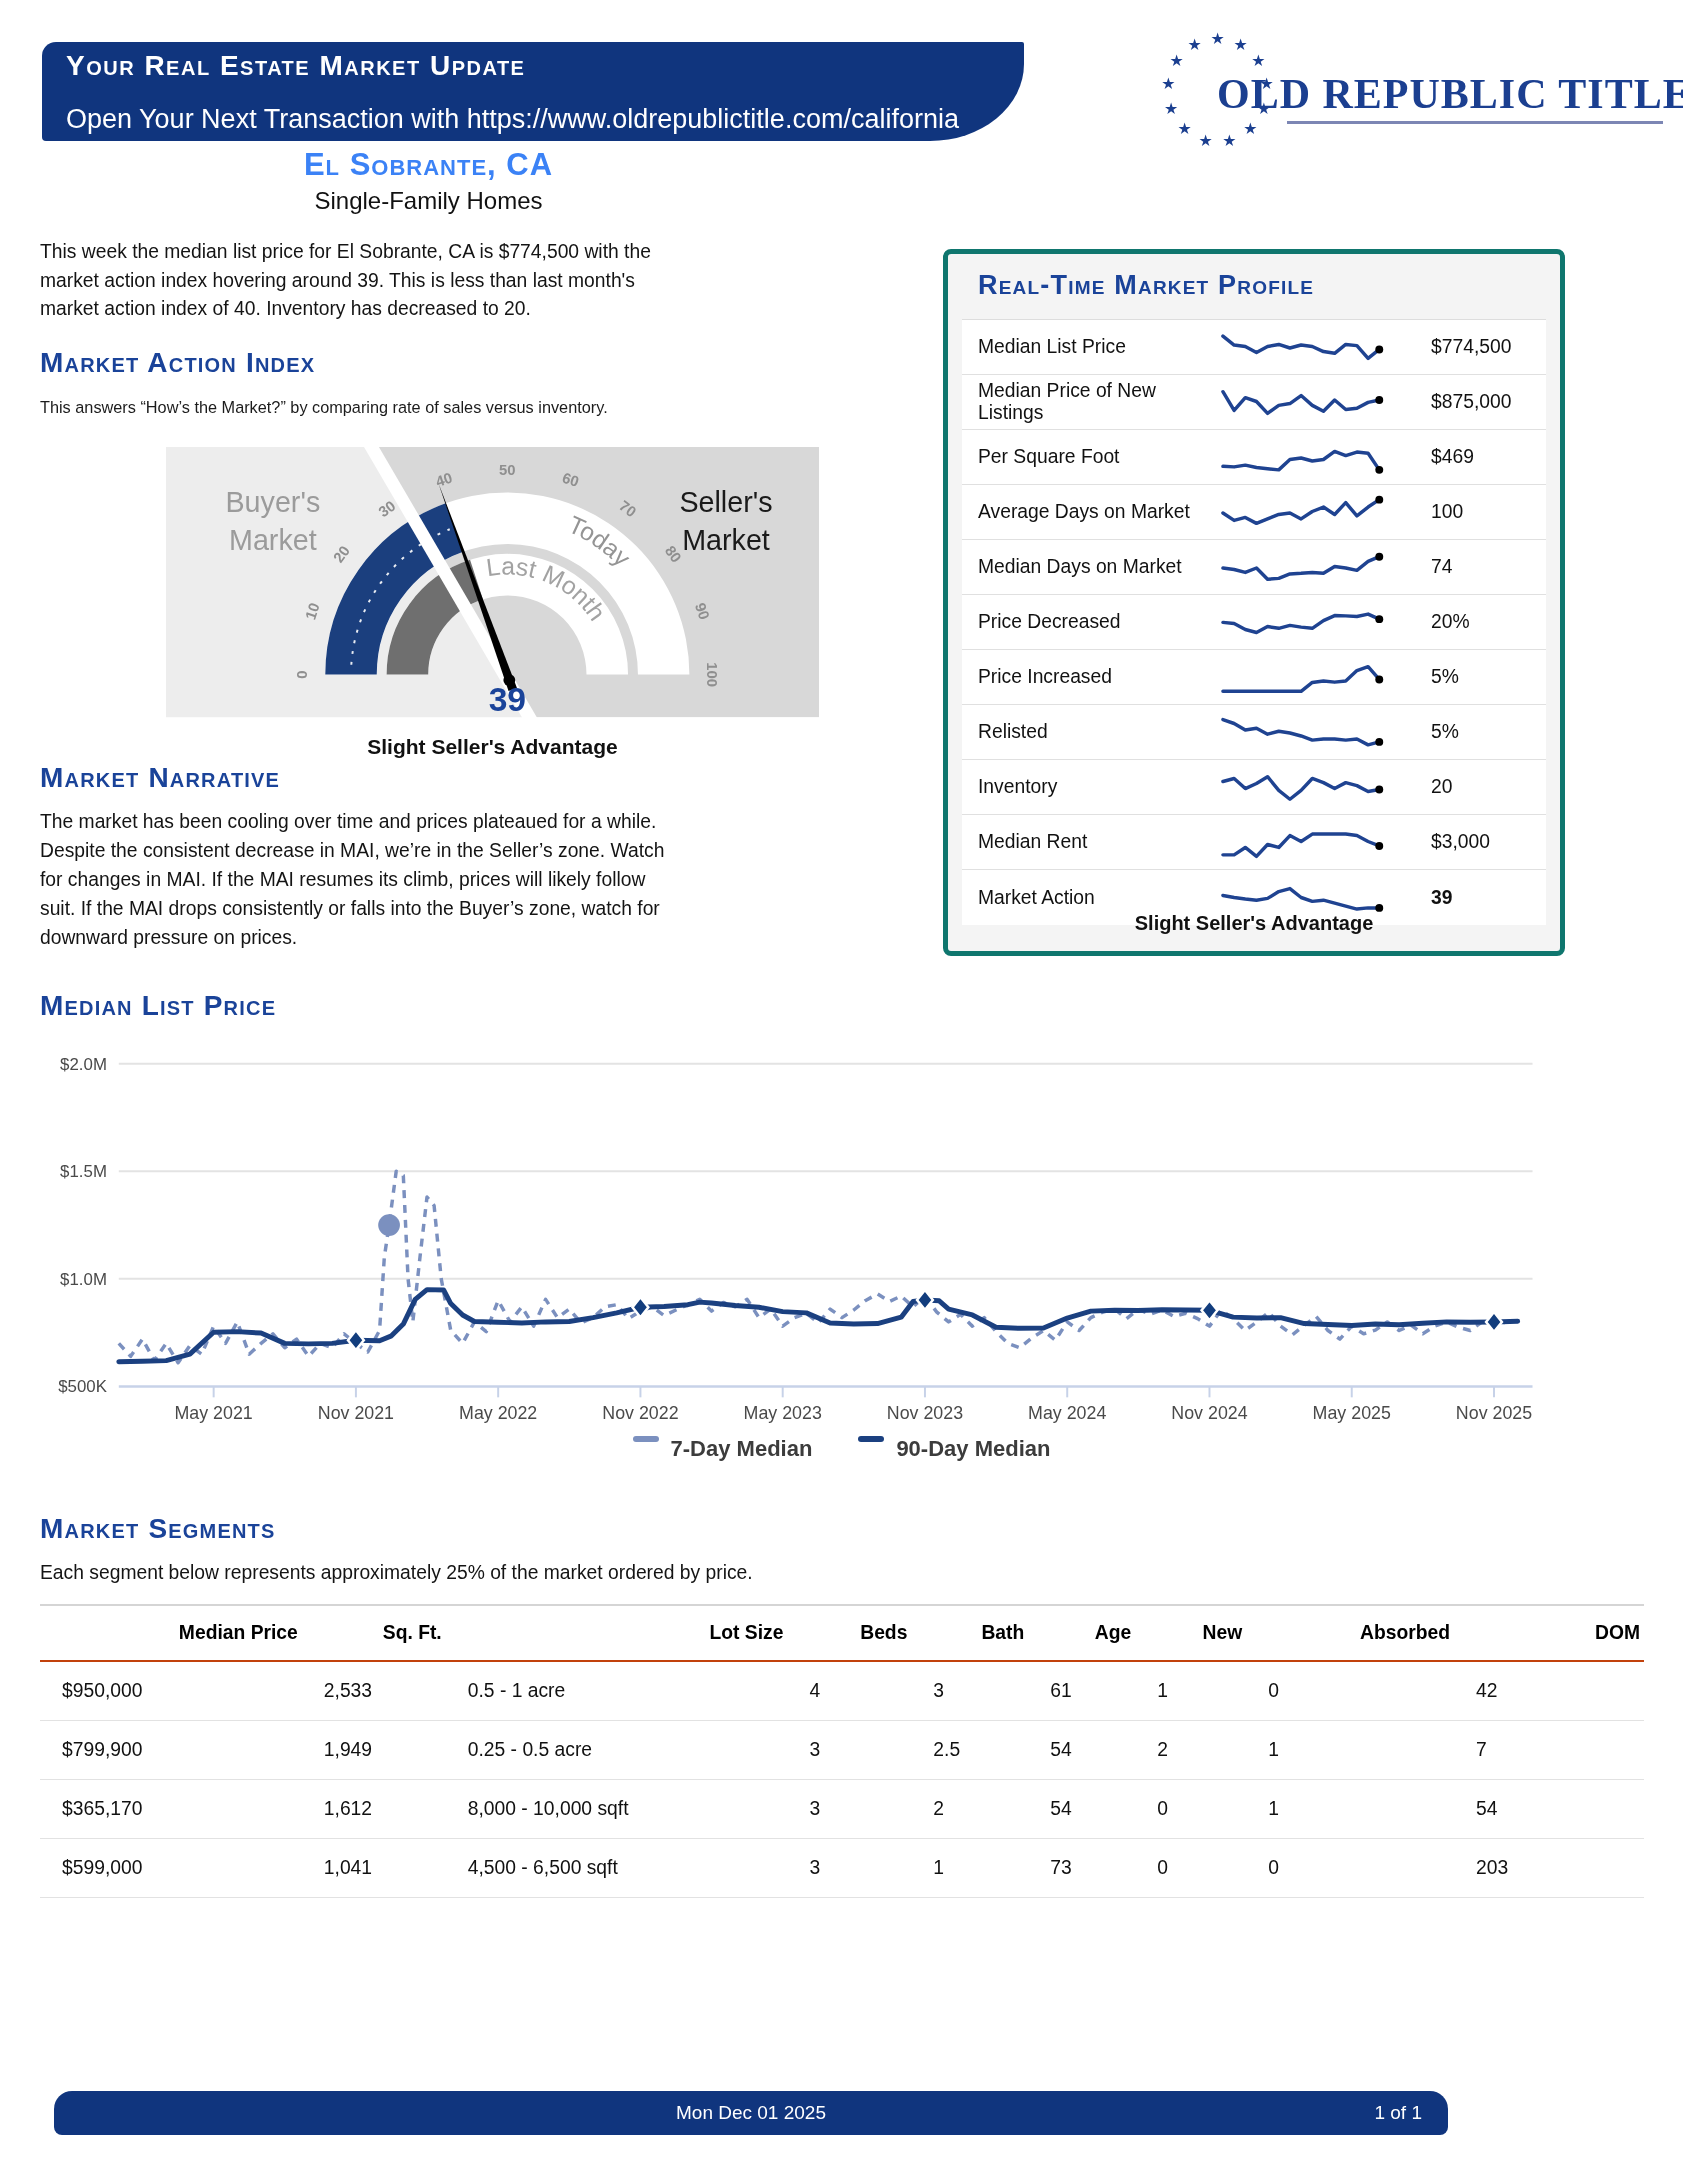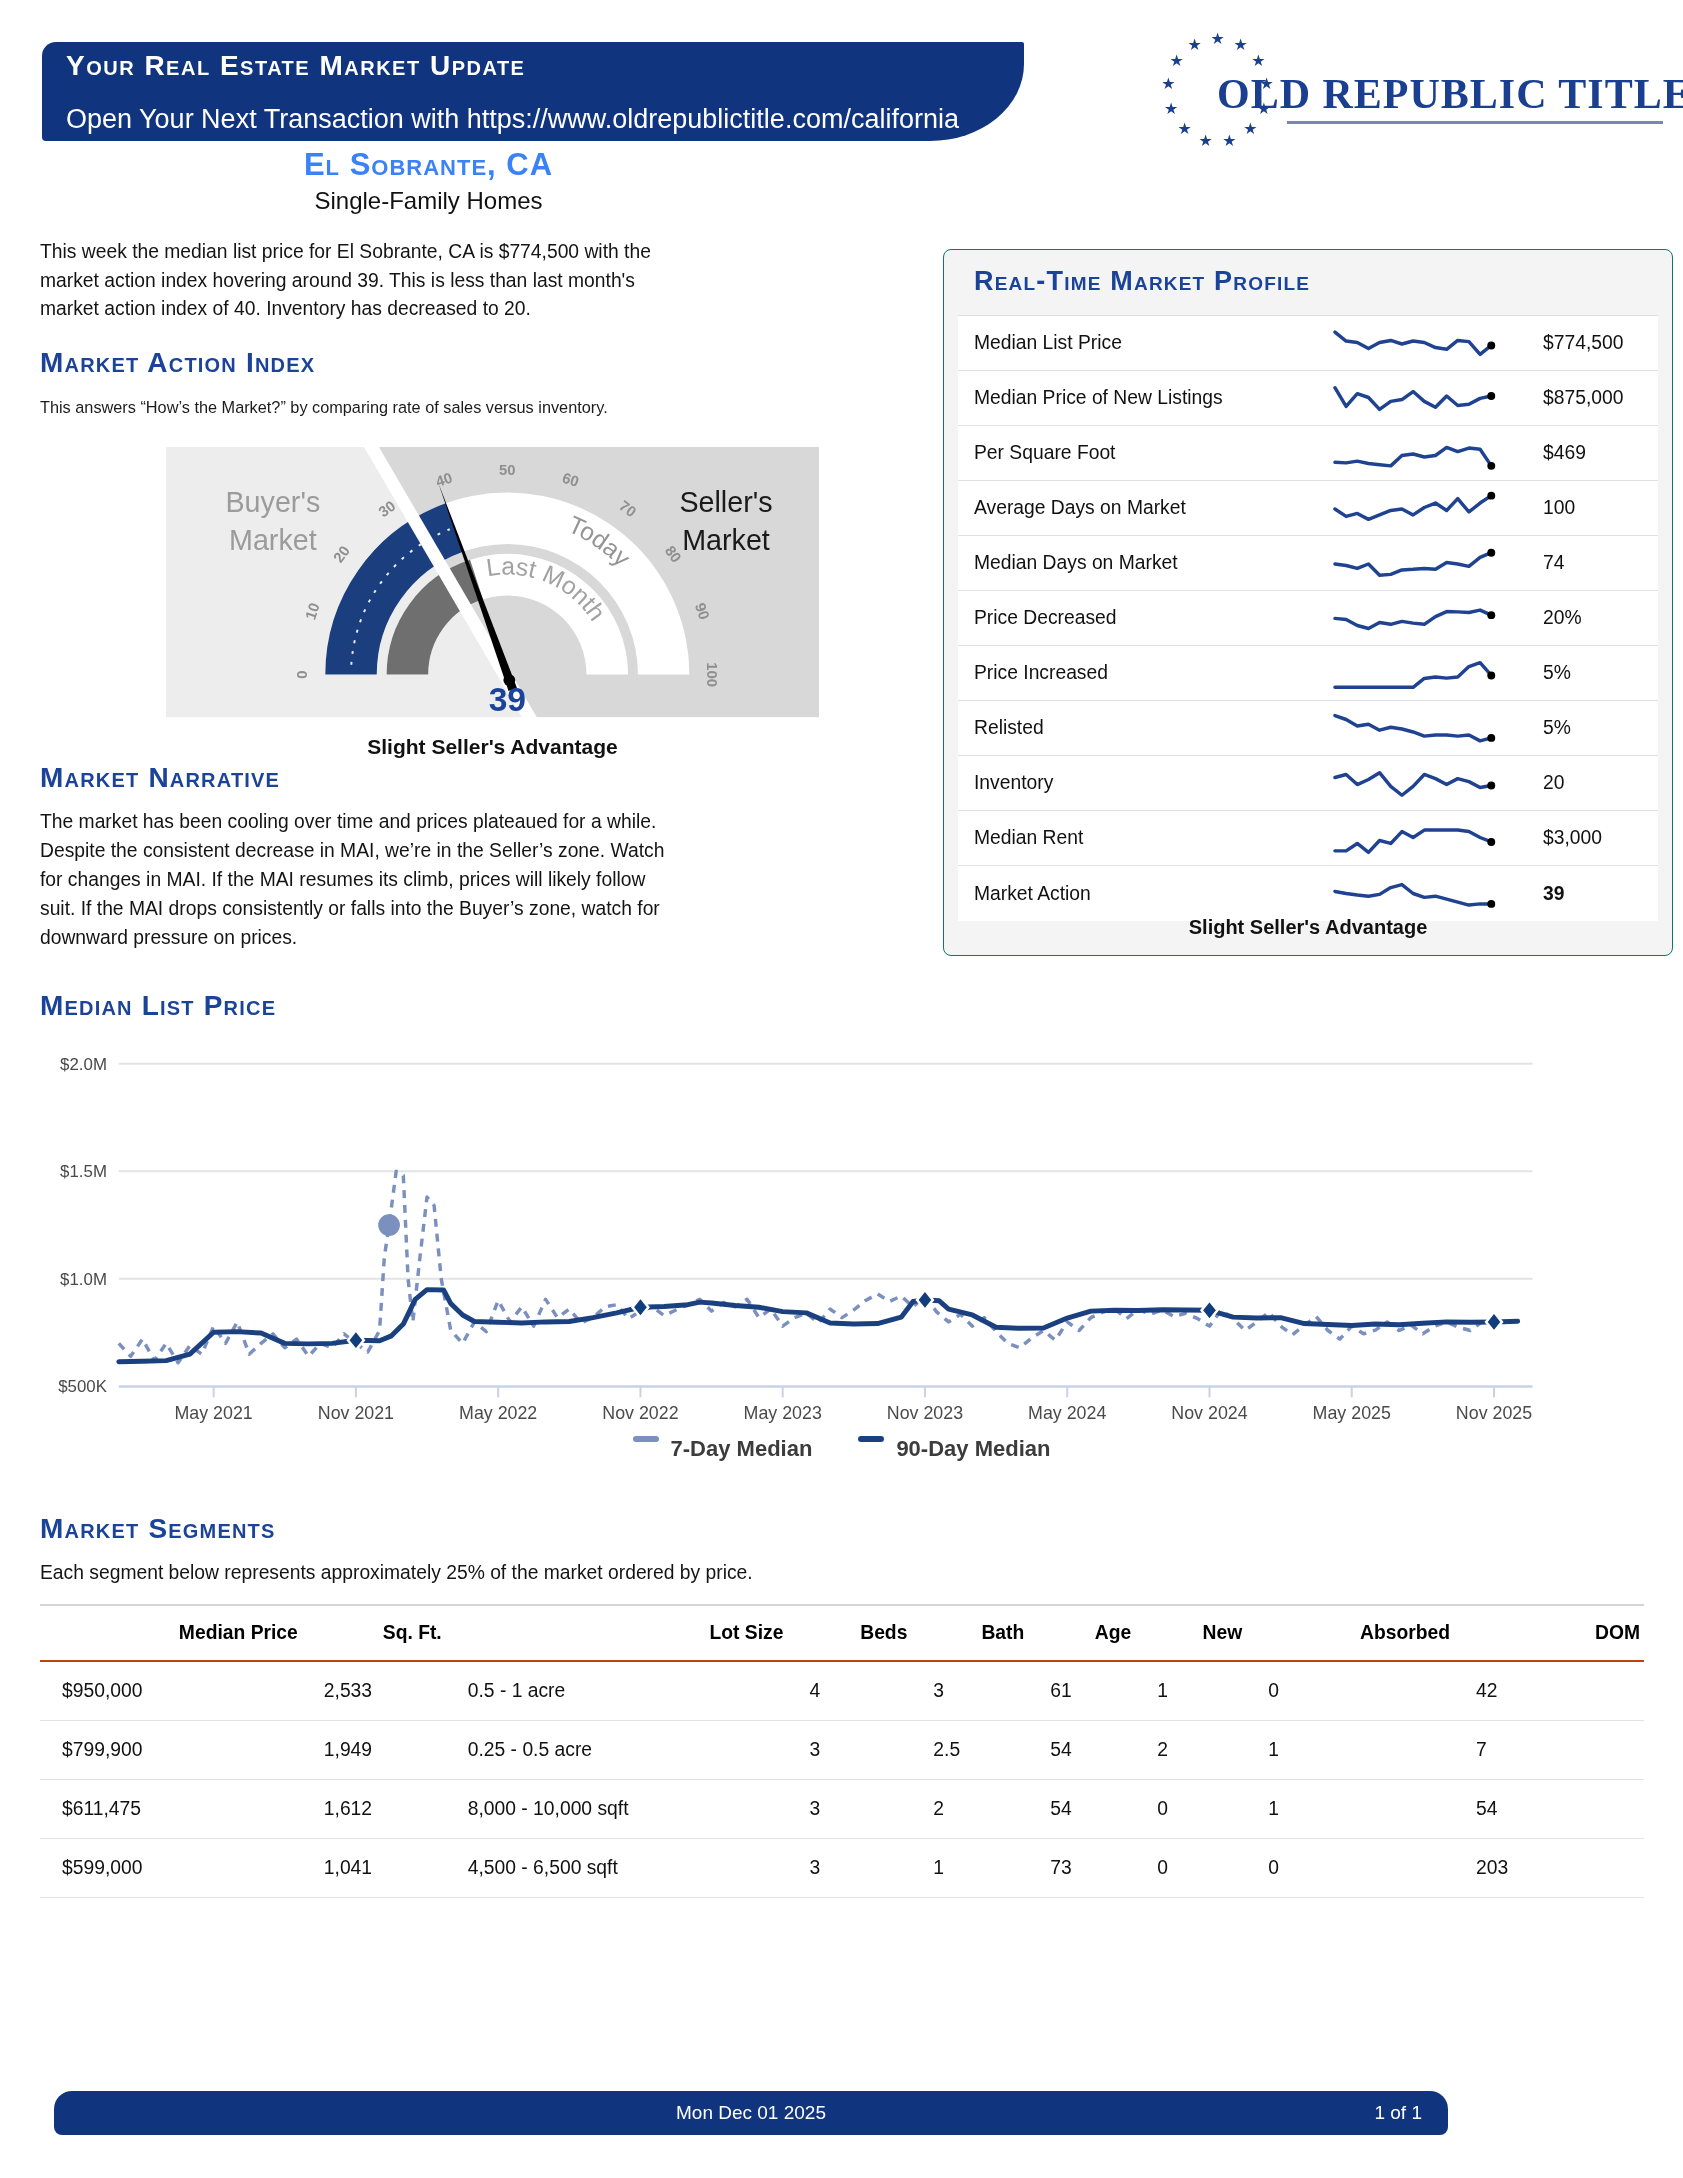--- a/index.html
+++ b/index.html
@@ -29,22 +29,22 @@
 
   .sc-heading{font-variant:small-caps;font-weight:bold;color:#1a4399;letter-spacing:1.2px;font-size:28px;}
   .h-mai{position:absolute;left:40px;top:347px;}
   .mai-desc{position:absolute;left:40px;top:398px;font-size:16.3px;color:#1c1c1c;}
 
   .gauge-wrap{position:absolute;left:166px;top:447px;width:653px;height:282px;}
   .gauge-status{position:absolute;left:166px;top:735px;width:653px;text-align:center;
           font-size:21px;font-weight:bold;color:#111;}
 
   
-  .panel{position:absolute;left:943px;top:249px;width:730px;height:707px;background:#f4f4f4;
-         border:1px solid #0f766e;border-radius:8px;box-sizing:border-box;text-decoration:underline;}
+  .panel{position:absolute;left:943px;top:249px;width:622px;height:707px;background:#f4f4f4;
+         border:5px solid #0f766e;border-radius:8px;box-sizing:border-box;text-decoration:underline;}
   .panel-title{position:absolute;left:30px;top:16px;font-size:27px;}
   .panel-rows{position:absolute;left:14px;top:65px;right:14px;border-top:1.5px solid #ddd;}
   .profile-row{display:flex;align-items:center;height:55px;background:#fff;
          border-bottom:1.5px solid #e0e0e0;padding:0 2px 0 16px;box-sizing:border-box;}
   .profile-row:last-child{border-bottom:none;}
   .pr-label{flex:1;font-size:19.3px;color:#111;}
   .pr-spark{width:188px;height:44px;}
   .pr-value{width:139px;padding-left:26px;font-size:19.3px;color:#111;box-sizing:border-box;}
   .profile-row:last-child .pr-value{font-weight:bold;}
   .panel-footer{position:absolute;left:0;bottom:16px;width:100%;text-align:center;
@@ -348,21 +348,21 @@
         <td>1,949</td>
         <td>0.25 - 0.5 acre</td>
         <td>3</td>
         <td>2.5</td>
         <td>54</td>
         <td>2</td>
         <td>1</td>
         <td>7</td>
       </tr>
       <tr>
-        <td>$611,475</td>
+        <td>$365,170</td>
         <td>1,612</td>
         <td>8,000 - 10,000 sqft</td>
         <td>3</td>
         <td>2</td>
         <td>54</td>
         <td>0</td>
         <td>1</td>
         <td>54</td>
       </tr>
       <tr>

